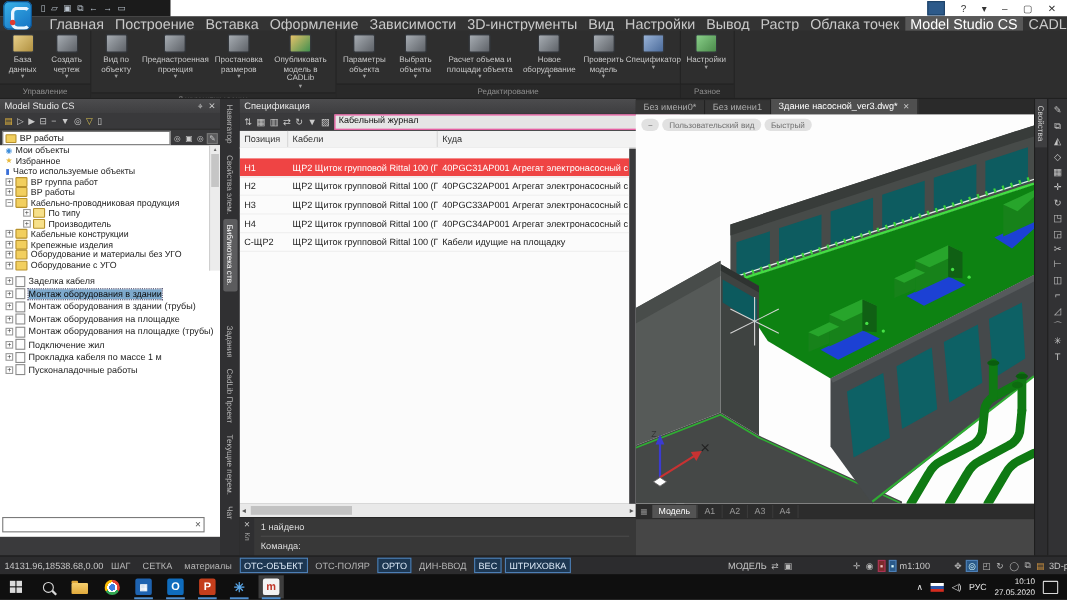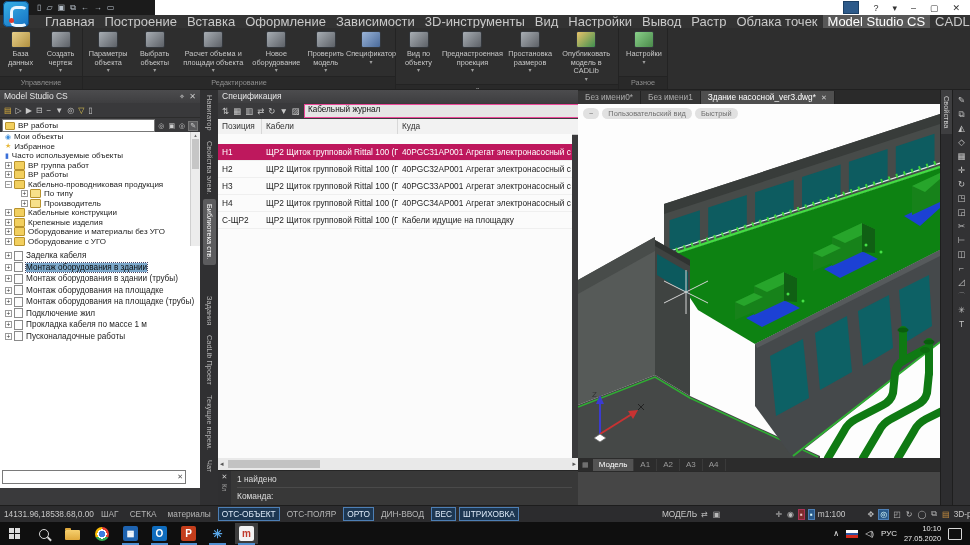--- a/index.html
+++ b/index.html
@@ -20,21 +20,21 @@
   .ribtoggle{width:14px;height:11px;background:#2d5a8a;border:1px solid #1c4066;display:inline-block}
 
   
   .menubar{left:0;top:15px;width:970px;height:13px;background:#333333;display:flex;align-items:center;padding-left:40px;box-sizing:border-box}
   .mtab{font-size:13px;color:#c9c9c9;padding:0 5px;line-height:13px;white-space:nowrap}
   .mtab.on{background:#585858;color:#ffffff}
 
   
   .ribbon{left:0;top:28px;width:970px;height:62px;background:#2e2e2e;display:flex;border-bottom:1px solid #202020;box-sizing:border-box}
   .rgroup{display:flex;flex-direction:column;border-right:1px solid #232323}
-  .rbtns{flex:1;display:flex;align-items:flex-start;justify-content:flex-end;padding:2px 1px 0}
+  .rbtns{flex:1;display:flex;align-items:flex-start;justify-content:flex-start;padding:2px 1px 0}
   .rbtn{display:flex;flex-direction:column;align-items:center;text-align:center;color:#c7c7c7;font-size:7.3px;line-height:1.18;padding:1px 2px}
   .ric{width:18px;height:15px;border-radius:2px;background:linear-gradient(135deg,#a7adb3,#5d6167);border:1px solid #33373c;margin-bottom:2px}
   .glabel{height:12px;background:#292929;border-top:1px solid #232323;color:#8f8f8f;font-size:7.3px;line-height:12px;text-align:center;white-space:nowrap;overflow:hidden}
   .da{color:#9f9f9f;font-size:6px}
 
   
   .ptitle{height:13px;background:linear-gradient(#4c4c4e,#3e3e40);color:#e6e6e6;font-size:8.5px;line-height:13px;padding:0 4px;display:flex}
   .ptitle .sp{flex:1}
   .pic{color:#c9c9c9;font-size:8px;margin-left:5px}
 
@@ -71,21 +71,21 @@
   .stb{height:16px;background:#3a3a3c;display:flex;align-items:center;gap:4px;padding:0 4px}
   .sti{font-size:8.5px;color:#c9c9c9}
   .combo{flex:1;height:12px;background:#e5e5e5;border:1px solid #ec4899;font-size:8.2px;color:#111;display:flex;align-items:flex-start;padding:0 3px}
   .combo .sp{flex:1}
   .thead{height:15px;background:#f2f2f2;border-bottom:1px solid #c8c8c8;display:flex;font-size:8.3px;color:#333}
   .hc{padding:1px 4px;border-right:1px solid #d8d8d8;box-sizing:border-box;line-height:13px}
   .c1{width:44px;flex:none}.c2{width:136px;flex:none}.c3{flex:1}
   .tbody{position:absolute;left:0;top:44px;width:354px;height:324px;background:#fbfbfb;overflow:hidden}
   .tr{display:flex;height:16px;font-size:8.3px;color:#222;border-bottom:1px solid #efefef;align-items:center}
   .tr div{padding:0 4px;white-space:nowrap;overflow:hidden;box-sizing:border-box}
-  .tr.sel{background:#be185d;color:#fff}
+  .tr.sel{background:#ef4444;color:#fff}
   .tvs{position:absolute;right:0;top:44px;width:6px;height:324px;background:#e4e4e4;border-left:1px solid #cfcfcf}
   .hscroll{position:absolute;left:0;bottom:0;width:360px;height:12px;background:#e9e9e9;display:flex;align-items:center;font-size:7px;color:#555}
   .hthumb{width:92px;height:8px;background:#c2c2c2;margin-left:2px}
   .hscroll .sp{flex:1}
 
   
   .cmdpal{left:218px;top:470px;width:360px;height:35px;background:#383838;border-top:1px solid #262626;display:flex}
   .cmdgrip{width:13px;background:#2f2f31;display:flex;flex-direction:column;align-items:center;color:#c9c9c9;font-size:7px;padding-top:2px}
   .cmdgrip .vt{writing-mode:vertical-rl;font-size:6.5px;color:#9a9a9a;margin-top:3px}
   .cmdtxt{flex:1;padding:3px 6px;font-size:8.4px;color:#dedede}
@@ -195,20 +195,45 @@
           <span class="da">▾</span>
         </div>
       <div class="rbtn" style="width:40px">
           <span class="ric"></span>
           <span>Создать чертеж</span>
           <span class="da">▾</span>
         </div>
     </div>
     <div class="glabel">Управление</div>
   </div>
+  <div class="rgroup" style="width:222px">
+    <div class="rbtns">
+      <div class="rbtn" style="width:42px">
+          <span class="ric"></span>
+          <span>Вид по объекту</span>
+          <span class="da">▾</span>
+        </div>
+      <div class="rbtn" style="width:62px">
+          <span class="ric"></span>
+          <span>Преднастроенная проекция</span>
+          <span class="da">▾</span>
+        </div>
+      <div class="rbtn" style="width:50px">
+          <span class="ric"></span>
+          <span>Простановка размеров</span>
+          <span class="da">▾</span>
+        </div>
+      <div class="rbtn" style="width:62px">
+          <span class="ric" style="background:linear-gradient(135deg,#e8c36a,#3f8f4f)"></span>
+          <span>Опубликовать модель в CADLib</span>
+          <span class="da">▾</span>
+        </div>
+    </div>
+    <div class="glabel">Документирование</div>
+  </div>
   <div class="rgroup" style="width:312px">
     <div class="rbtns">
       <div class="rbtn" style="width:48px">
           <span class="ric"></span>
           <span>Параметры объекта</span>
           <span class="da">▾</span>
         </div>
       <div class="rbtn" style="width:44px">
           <span class="ric"></span>
           <span>Выбрать объекты</span>
@@ -229,45 +254,20 @@
           <span>Проверить модель</span>
           <span class="da">▾</span>
         </div>
       <div class="rbtn" style="width:42px">
           <span class="ric" style="background:linear-gradient(135deg,#9ab4d8,#4a6a9a)"></span>
           <span>Спецификатор</span>
           <span class="da">▾</span>
         </div>
     </div>
     <div class="glabel">Редактирование</div>
-  </div>
-  <div class="rgroup" style="width:222px">
-    <div class="rbtns">
-      <div class="rbtn" style="width:42px">
-          <span class="ric"></span>
-          <span>Вид по объекту</span>
-          <span class="da">▾</span>
-        </div>
-      <div class="rbtn" style="width:62px">
-          <span class="ric"></span>
-          <span>Преднастроенная проекция</span>
-          <span class="da">▾</span>
-        </div>
-      <div class="rbtn" style="width:50px">
-          <span class="ric"></span>
-          <span>Простановка размеров</span>
-          <span class="da">▾</span>
-        </div>
-      <div class="rbtn" style="width:62px">
-          <span class="ric" style="background:linear-gradient(135deg,#e8c36a,#3f8f4f)"></span>
-          <span>Опубликовать модель в CADLib</span>
-          <span class="da">▾</span>
-        </div>
-    </div>
-    <div class="glabel">Документирование</div>
   </div>
   <div class="rgroup" style="width:48px">
     <div class="rbtns">
       <div class="rbtn" style="width:40px">
           <span class="ric" style="background:linear-gradient(135deg,#8ad08a,#4a8a4a)"></span>
           <span>Настройки</span>
           <span class="da">▾</span>
         </div>
     </div>
     <div class="glabel">Разное</div>

